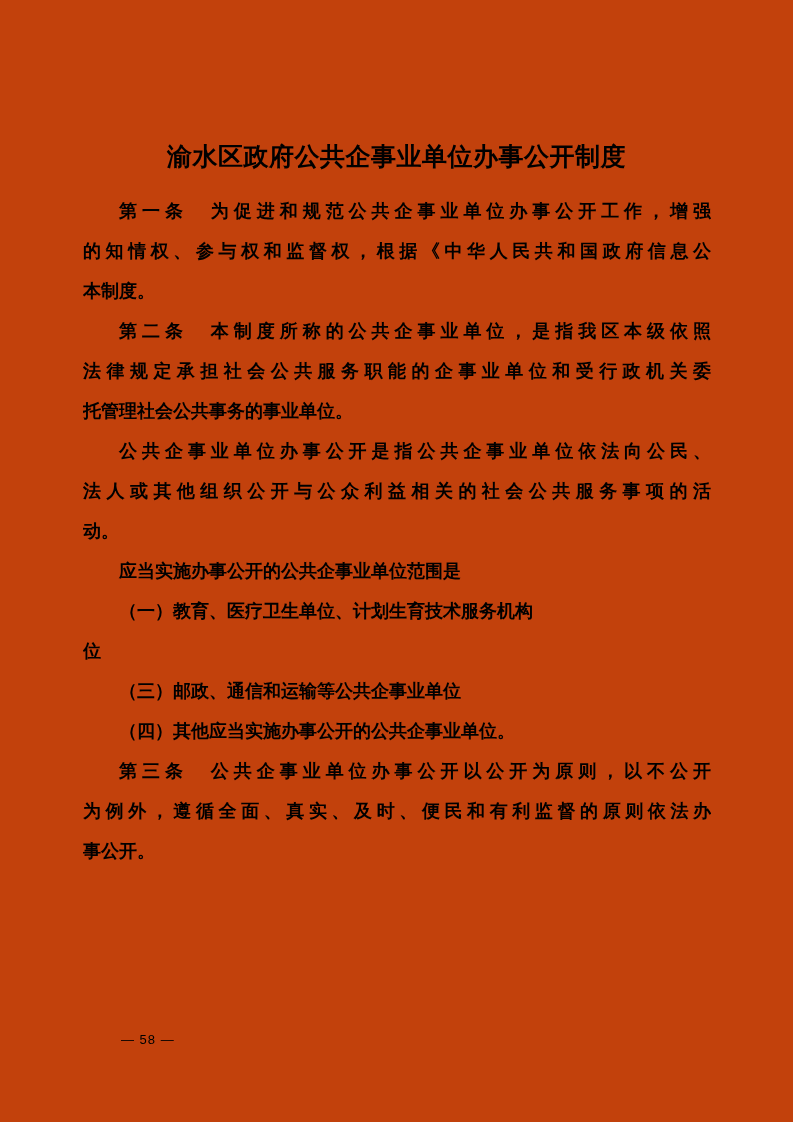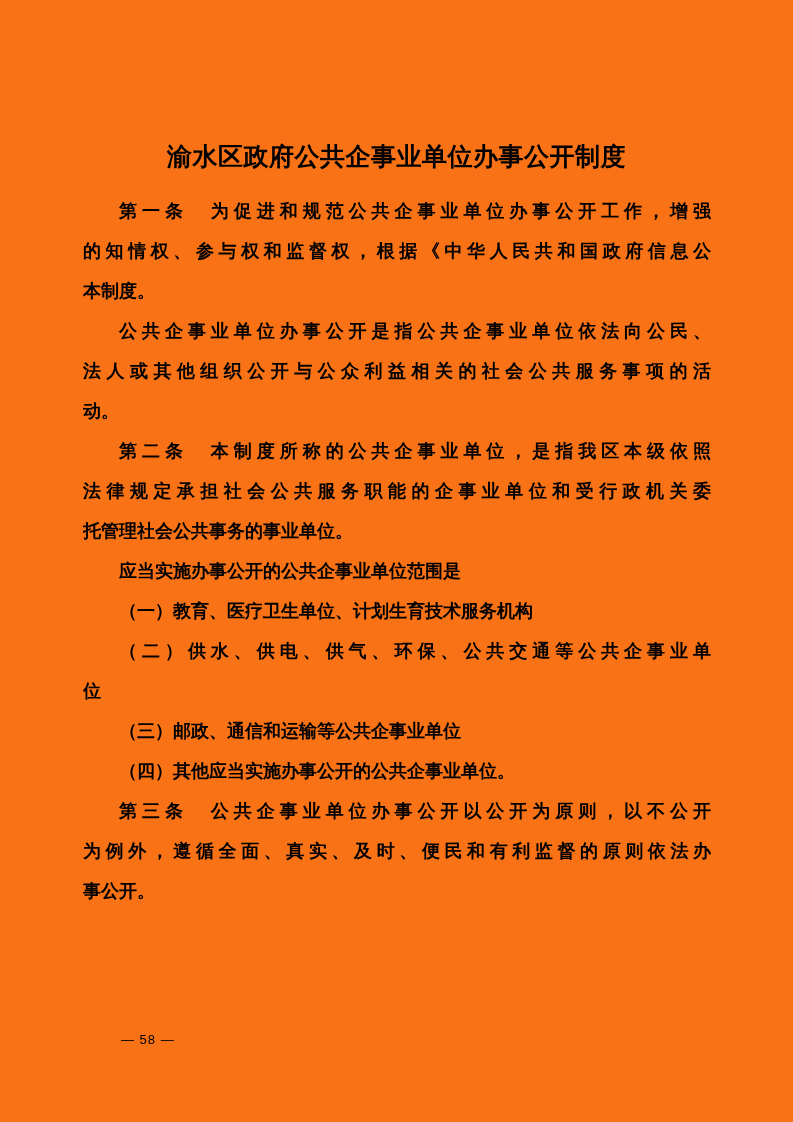--- a/index.html
+++ b/index.html
@@ -4,21 +4,21 @@
 <style>
   html, body {
     margin: 0;
     padding: 0;
     background: #ffffff;
   }
   .page {
     position: relative;
     width: 793px;
     height: 1122px;
-    background: #f97316;
+    background: #c2410c;
     color: #000000;
     font-family: "Liberation Sans", sans-serif;
     overflow: hidden;
   }
   .doc-title {
     position: absolute;
     top: 138px;
     left: 0;
     width: 100%;
     margin: 0;
@@ -72,41 +72,40 @@
 
   <div class="doc-body">
 
     <div class="para">
       <div class="line indent fill">第一条　为促进和规范公共企事业单位办事公开工作，增强</div>
       <div class="line fill">的知情权、参与权和监督权，根据《中华人民共和国政府信息公</div>
       <div class="line">本制度。</div>
     </div>
 
     <div class="para">
+      <div class="line indent fill">第二条　本制度所称的公共企事业单位，是指我区本级依照</div>
+      <div class="line fill">法律规定承担社会公共服务职能的企事业单位和受行政机关委</div>
+      <div class="line">托管理社会公共事务的事业单位。</div>
+    </div>
+
+    <div class="para">
       <div class="line indent fill">公共企事业单位办事公开是指公共企事业单位依法向公民、</div>
       <div class="line fill">法人或其他组织公开与公众利益相关的社会公共服务事项的活</div>
       <div class="line">动。</div>
-    </div>
-
-    <div class="para">
-      <div class="line indent fill">第二条　本制度所称的公共企事业单位，是指我区本级依照</div>
-      <div class="line fill">法律规定承担社会公共服务职能的企事业单位和受行政机关委</div>
-      <div class="line">托管理社会公共事务的事业单位。</div>
     </div>
 
     <div class="para">
       <div class="line indent">应当实施办事公开的公共企事业单位范围是</div>
     </div>
 
     <div class="para">
       <div class="line indent">（一）教育、医疗卫生单位、计划生育技术服务机构</div>
     </div>
 
     <div class="para">
-      <div class="line indent fill">（二）供水、供电、供气、环保、公共交通等公共企事业单</div>
       <div class="line">位</div>
     </div>
 
     <div class="para">
       <div class="line indent">（三）邮政、通信和运输等公共企事业单位</div>
     </div>
 
     <div class="para">
       <div class="line indent">（四）其他应当实施办事公开的公共企事业单位。</div>
     </div>

